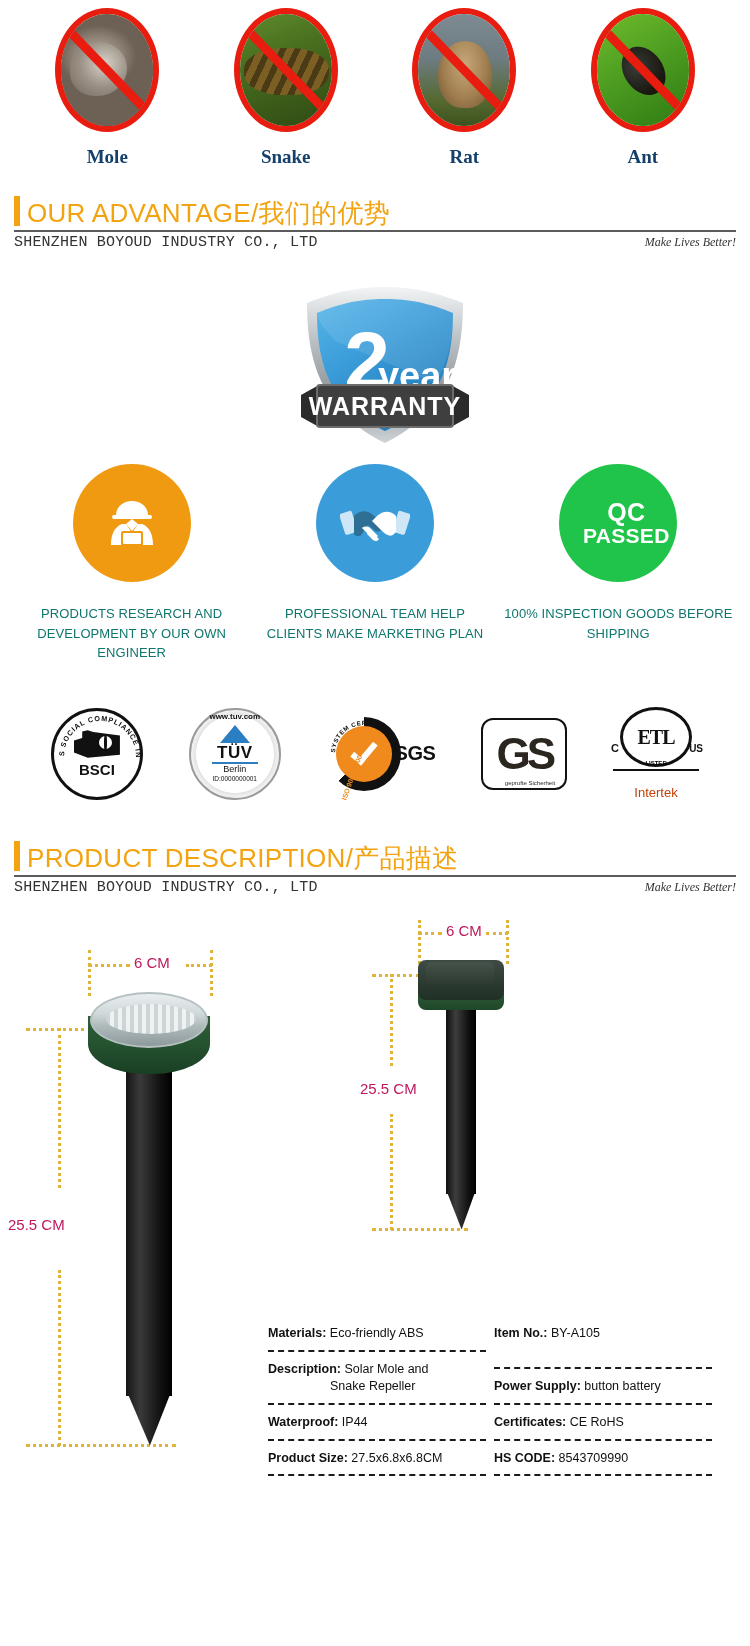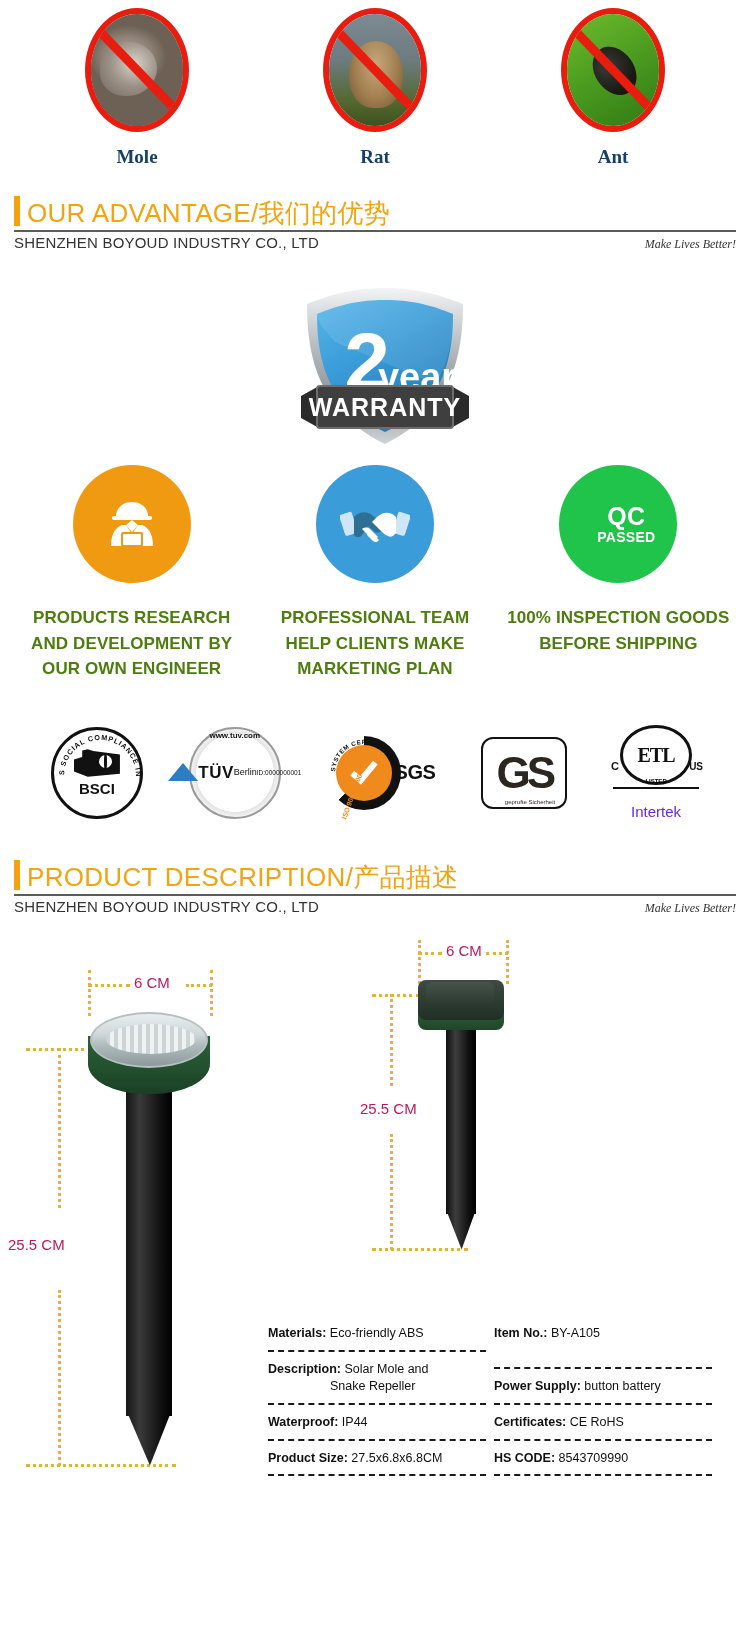--- a/index.html
+++ b/index.html
@@ -87,21 +87,21 @@
     letter-spacing: 0.3px;
     line-height: 1;
     white-space: nowrap;
   }
   .sh-rule { height: 2px; background: #5b5b5b; margin-top: 4px; }
   .sh-sub-row {
     display: flex; justify-content: space-between; align-items: baseline;
     margin-top: 2px;
   }
   .sh-company {
-    font-family: Liberation Sans, sans-serif;
+    font-family: Liberation Mono, monospace;
     font-size: 15px; color: #333; letter-spacing: 0.2px;
   }
   .sh-tag {
     font-family: "Liberation Serif", serif;
     font-size: 12px; color: #333; font-style: italic;
   }
 
   
   .warranty-wrap {
     height: 195px; display: flex; align-items: center; justify-content: center;
@@ -124,23 +124,23 @@
     display: flex; align-items: center; justify-content: center;
     position: relative;
   }
   .f-orange { background: #f09a12; }
   .f-blue { background: #3a9cd9; }
   .f-green { background: #20c44a; }
   .qc-text {
     color: #fff; font-weight: bold; line-height: 1.02;
     font-size: 25px; letter-spacing: 0.3px; margin-left: 16px;
   }
-  .qc-text .qc-sub { font-size: 14px; display: block; }
+  .qc-text .qc-sub { font-size: 21px; display: block; }
   .f-caption {
-    font-size: 17px; font-weight: bold; color: #4d7c0f;
+    font-size: 13px; font-weight: normal; color: #0f766e;
     line-height: 1.5; letter-spacing: 0.1px;
   }
 
   
   .certs {
     display: flex; justify-content: space-around; align-items: center;
     padding: 0 28px; height: 130px; margin-top: 26px;
   }
   .cert { position: relative; }
 
@@ -159,21 +159,21 @@
     background: #fff; border: 2px solid #111;
   }
   .bsci-globe::after {
     content:""; position:absolute; left: 5px; top: -2px; width: 3px; height: 17px;
     background:#111; border-radius: 40%;
   }
   .bsci-label { font-size: 15px; font-weight: bold; color: #111; margin-top: 2px; font-family:"Liberation Sans",sans-serif;}
 
   
   .tuv { width: 92px; height: 92px; border-radius: 50%; border: 2px solid #9a9a9a;
-         display:flex; align-items:center; justify-content:center;
+         display:flex; flex-direction: column; align-items:center; justify-content:center;
          background: radial-gradient(circle, #fff 62%, #e3e3e3 63%, #fff 76%); position: relative;}
   .tuv-tri { width: 0; height: 0; border-left: 15px solid transparent; border-right: 15px solid transparent;
              border-bottom: 18px solid #2b7ec1; margin-bottom: 1px; }
   .tuv-word { font-size: 17px; font-weight: bold; color: #111; letter-spacing: 0.5px; line-height: 1;}
   .tuv-line { width: 46px; height: 2px; background: #2b7ec1; margin: 1px 0;}
   .tuv-city { font-size: 9px; color: #111; line-height: 1.1;}
   .tuv-id { font-size: 6.5px; color: #111; }
   .tuv-url { position: absolute; top: 2px; font-size: 8px; font-weight: bold; color:#111;}
 
   
@@ -196,21 +196,21 @@
 
   
   .etl { text-align:center; }
   .etl-circle { width: 72px; height: 60px; border-radius: 50%; border: 3px solid #111;
                 display:flex; align-items:center; justify-content:center; position:relative; margin: 0 auto;}
   .etl-word { font-size: 20px; font-weight: bold; color:#111; letter-spacing:-1px; font-family:"Liberation Serif",serif;}
   .etl-c { position:absolute; left: -12px; bottom: 10px; font-size: 11px; font-weight:bold; color:#111;}
   .etl-us { position:absolute; right: -14px; bottom: 10px; font-size: 10px; font-weight:bold; color:#111;}
   .etl-listed { position:absolute; bottom: -2px; left:50%; transform:translateX(-50%); font-size:6px; font-weight:bold;}
   .etl-rule { width: 86px; height: 2px; background: #111; margin: 2px auto 2px auto;}
-  .etl-brand { font-size: 15px; color:#6d28d9;margin-top:14px; }
+  .etl-brand { font-size: 13px; color:#c2410c;margin-top:14px; }
 
   
   .showcase { position: relative; height: 640px; margin-top: 6px; }
 
   .prod-left { position: absolute; left: 0; top: 18px; width: 260px; height: 560px; }
   .prod-right { position: absolute; left: 360px; top: 0px; width: 250px; height: 330px; }
 
   .dim-label {
     position: absolute; font-size: 15px; color: #be185d;
     font-family: "Liberation Sans", sans-serif; white-space: nowrap;
@@ -303,20 +303,27 @@
 </head>
 <body>
 
 <div class="pest-row">
   <div class="pest-cell">
     <div class="pest-oval">
       <div class="pest-photo ph-mole"></div>
       <div class="slash"></div>
     </div>
     <div class="pest-label">Mole</div>
+  </div>
+  <div class="pest-cell">
+    <div class="pest-oval">
+      <div class="pest-photo ph-snake"></div>
+      <div class="slash"></div>
+    </div>
+    <div class="pest-label">Snake</div>
   </div>
   <div class="pest-cell">
     <div class="pest-oval">
       <div class="pest-photo ph-rat"></div>
       <div class="slash"></div>
     </div>
     <div class="pest-label">Rat</div>
   </div>
   <div class="pest-cell">
     <div class="pest-oval">

